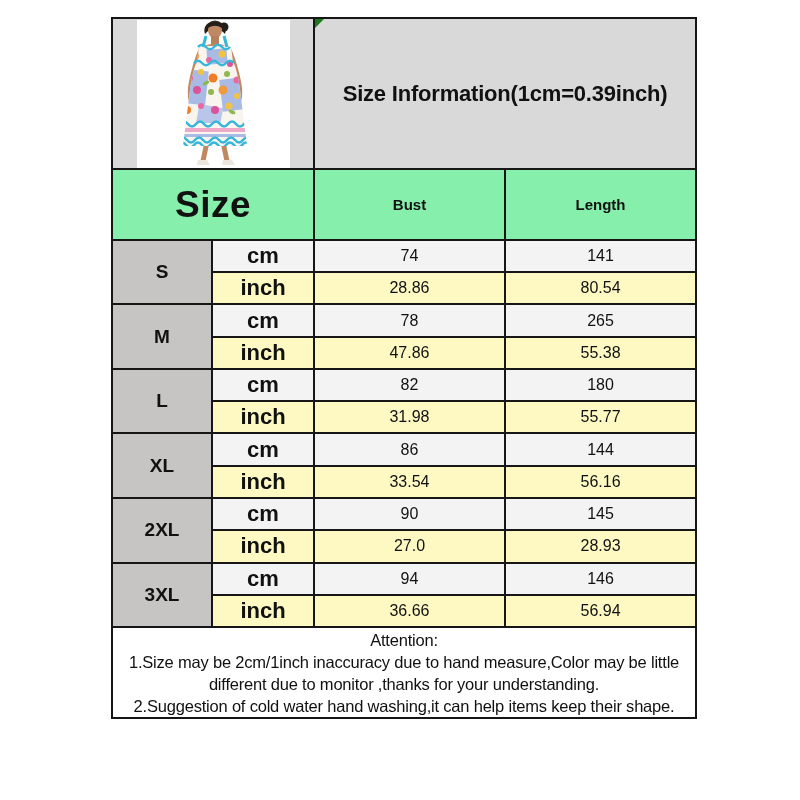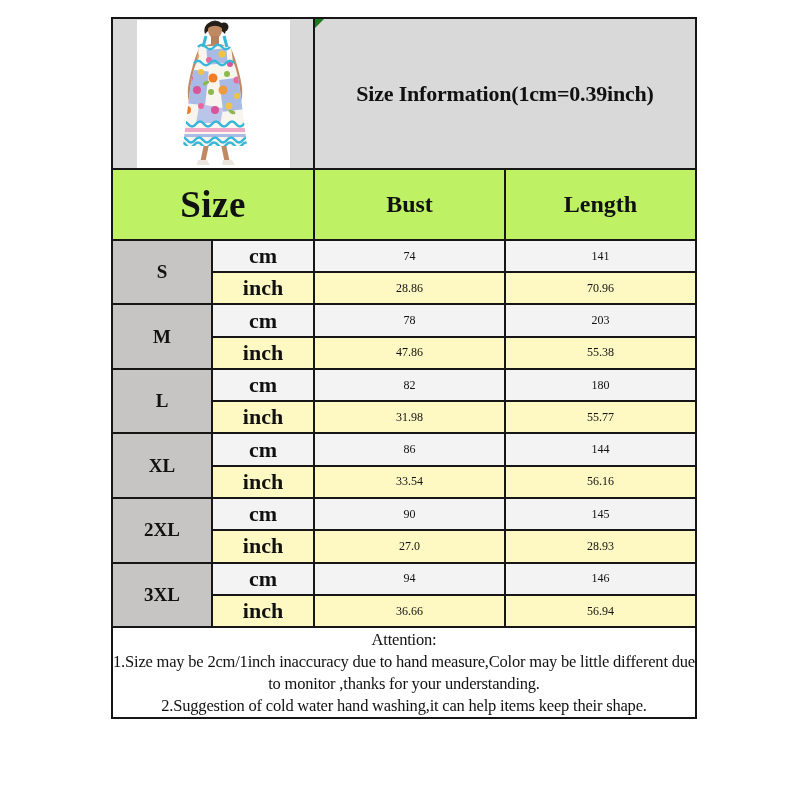--- a/index.html
+++ b/index.html
@@ -17,21 +17,20 @@
     overflow: hidden;
   }
   table.size-table {
     position: absolute;
     left: 111px;
     top: 17px;
     width: 584px;
     height: 702px;
     border-collapse: collapse;
     table-layout: fixed;
-    font-family: Liberation Serif, serif;
   }
   table.size-table td {
     border: 2px solid #161616;
     text-align: center;
     vertical-align: middle;
     padding: 0;
     overflow: hidden;
   }
   
   .row-image { height: 150px; }
@@ -56,32 +55,32 @@
     position: absolute;
     left: 0;
     top: 0;
     width: 9px;
     height: 9px;
     background: #1e7a1e;
     clip-path: polygon(0 0, 100% 0, 0 100%);
   }
   
   .row-header { height: 70px; }
-  .row-header td { background: #bef264; font-weight: bold; }
+  .row-header td { background: #86efac; font-weight: bold; }
   .size-head { font-size: 37px; letter-spacing: 0.5px; }
-  .col-head { font-size: 24px; margin-top: 40px; }
+  .col-head { font-size: 15px; margin-top: 40px; }
   
   .size-label {
     background: #c7c5c3;
     font-weight: bold;
     font-size: 19px;
   }
   tr.sub-row { height: 32px; }
   .unit-cell { font-weight: bold; font-size: 22px; }
-  .value-cell { font-size: 12px; font-weight: normal; }
+  .value-cell { font-size: 16px; font-weight: normal; }
   .cm-row td.unit-cell, .cm-row td.value-cell { background: #f3f3f3; }
   .inch-row td.unit-cell, .inch-row td.value-cell { background: #fef9c3; }
   
   .attention-cell {
     background: #ffffff;
     text-align: left;
     vertical-align: top;
     padding: 1px 3px 0 4px;
     font-size: 16.5px;
     line-height: 22px;
@@ -185,27 +184,27 @@
     <tbody>
         <tr class="sub-row cm-row">
           <td class="size-label" rowspan="2">S</td>
           <td class="unit-cell">cm</td>
           <td class="value-cell">74</td>
           <td class="value-cell">141</td>
         </tr>
         <tr class="sub-row inch-row">
           <td class="unit-cell">inch</td>
           <td class="value-cell">28.86</td>
-          <td class="value-cell">70.96</td>
+          <td class="value-cell">80.54</td>
         </tr>
         <tr class="sub-row cm-row">
           <td class="size-label" rowspan="2">M</td>
           <td class="unit-cell">cm</td>
           <td class="value-cell">78</td>
-          <td class="value-cell">203</td>
+          <td class="value-cell">265</td>
         </tr>
         <tr class="sub-row inch-row">
           <td class="unit-cell">inch</td>
           <td class="value-cell">47.86</td>
           <td class="value-cell">55.38</td>
         </tr>
         <tr class="sub-row cm-row">
           <td class="size-label" rowspan="2">L</td>
           <td class="unit-cell">cm</td>
           <td class="value-cell">82</td>

